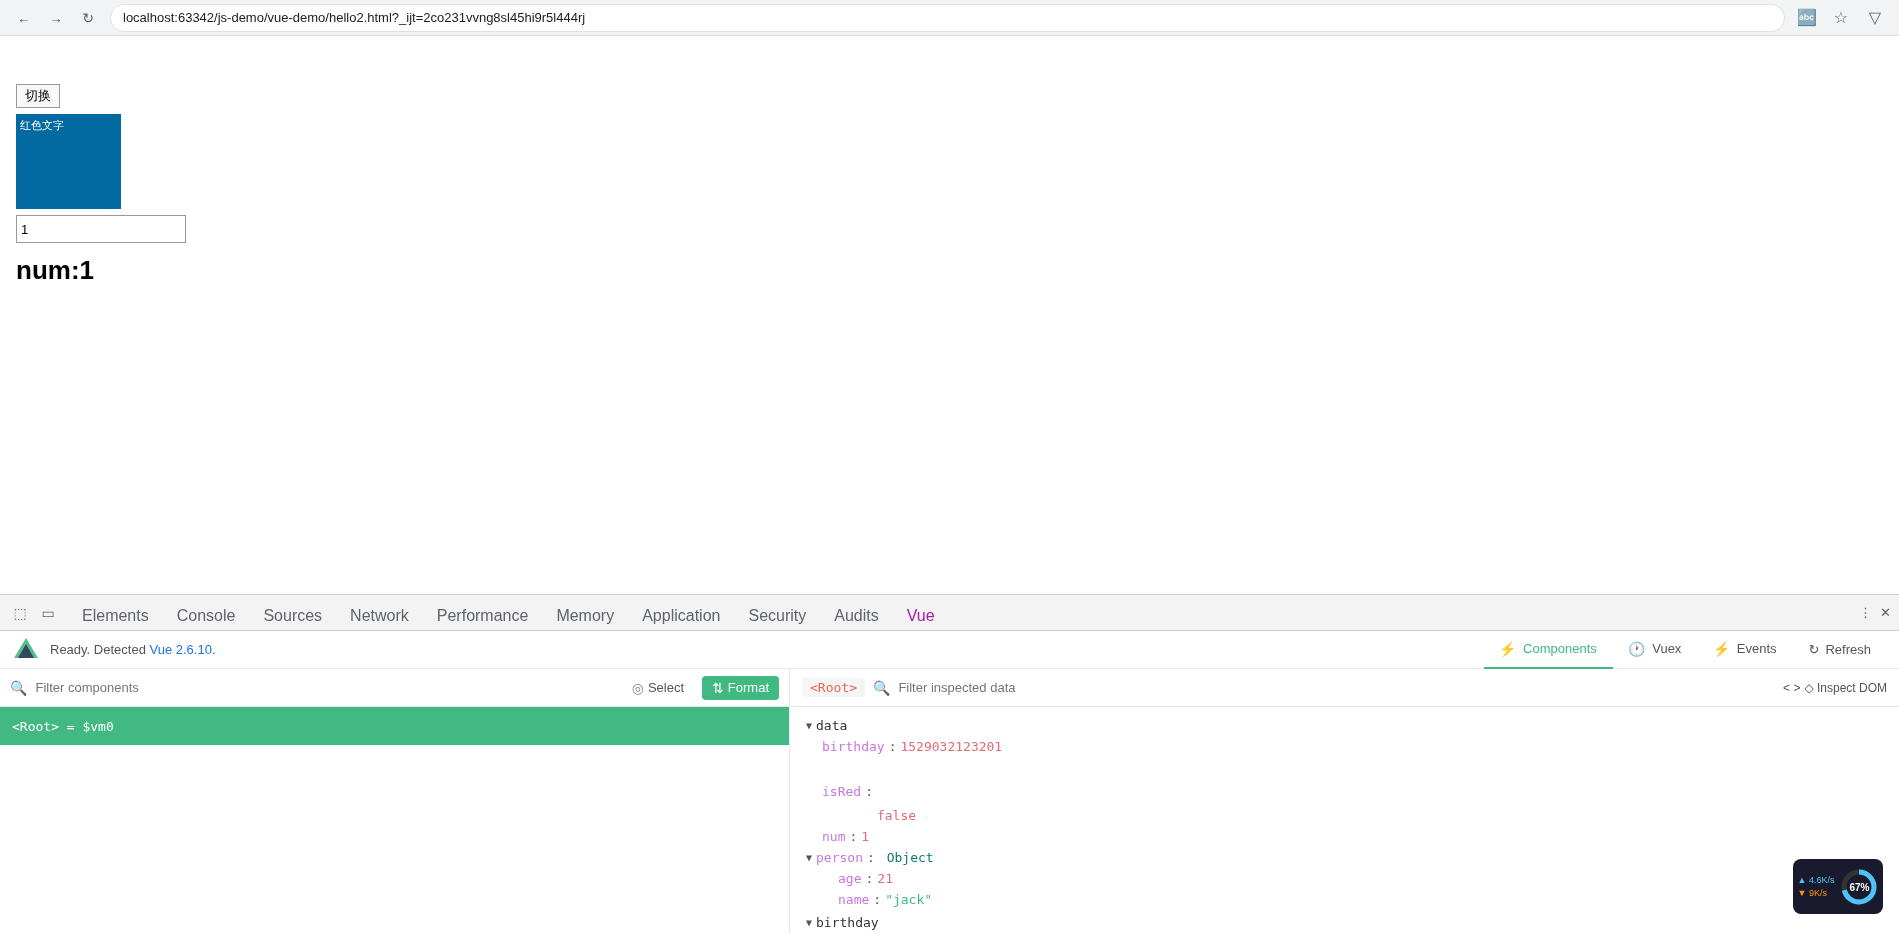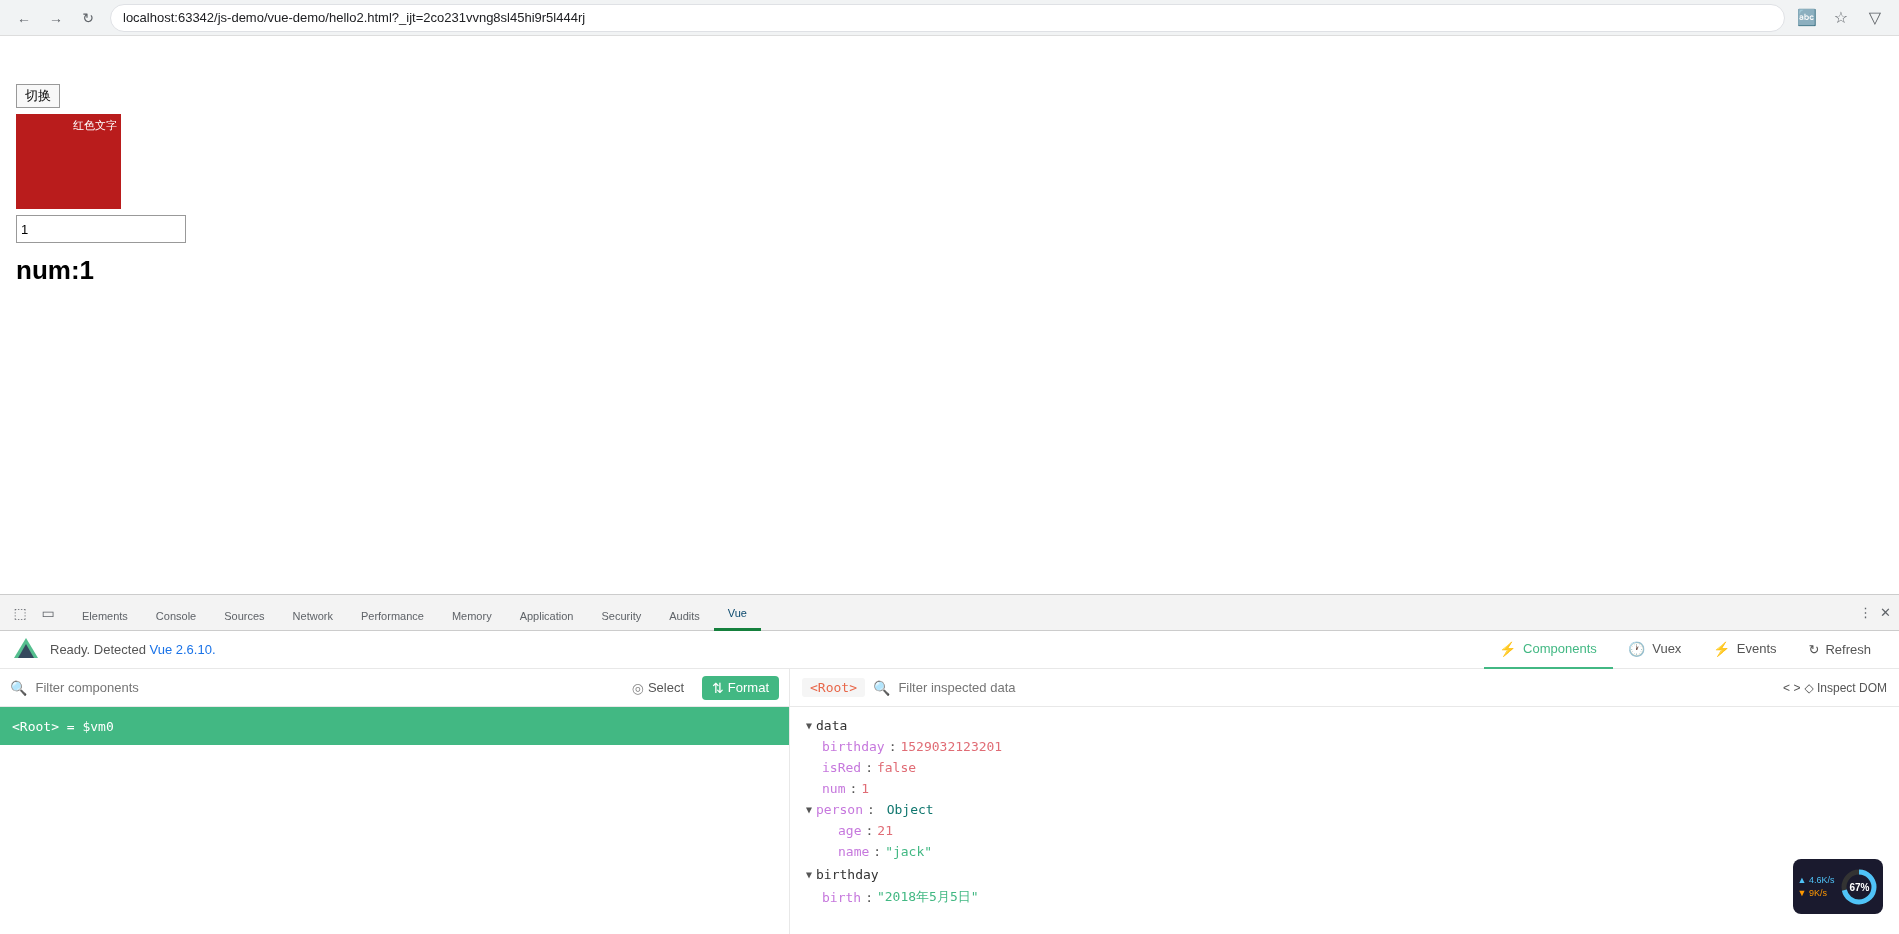--- a/index.html
+++ b/index.html
@@ -48,23 +48,23 @@
     .toggle-btn {
       border: 1px solid #999;
       background: #f8f8f8;
       padding: 2px 8px;
       font-size: 13px;
       cursor: pointer;
       margin-bottom: 6px;
     }
     .blue-box {
       width: 105px; height: 95px;
-      background: #b91c1c;
+      background: #0369a1;
       margin-bottom: 6px;
-      display: flex; align-items: flex-start; padding: 4px; justify-content: flex-end;
+      display: flex; align-items: flex-start; padding: 4px;
     }
     .blue-box-text { color: #fff; font-size: 11px; }
     .birthday-text {
       font-size: 30px;
       font-weight: bold;
       margin: 12px 0 14px;
     }
     .number-input {
       width: 170px;
       height: 28px;
@@ -96,29 +96,29 @@
       align-items: center;
       padding: 0 8px;
       gap: 0;
     }
     .devtools-icon-btns { display: flex; gap: 4px; margin-right: 8px; }
     .devtools-icon-btn { width: 24px; height: 24px; display: flex; align-items: center; justify-content: center; font-size: 14px; cursor: pointer; color: #5f6368; }
     .devtools-tab {
       padding: 0 14px;
       height: 36px;
       display: flex; align-items: center;
-      font-size: 11px;
+      font-size: 16px;
       color: #5f6368;
       cursor: pointer;
       border-bottom: 2px solid transparent;
       margin-top: 8px;
     }
     .devtools-tab.vue-active {
-      color: #0c4a6e;
-      border-bottom: 7px solid #15803d;
+      color: #a21caf;
+      border-bottom: 1px solid #15803d;
     }
     .devtools-spacer { flex: 1; }
     .devtools-end-btns { display: flex; align-items: center; gap: 8px; }
     .devtools-end-btn { font-size: 13px; color: #5f6368; cursor: pointer; display: flex; align-items: center; gap: 4px; }
 
     
     .vue-panel {
       flex: 1;
       display: flex;
       flex-direction: column;
@@ -277,21 +277,21 @@
     .tree-arrow { font-size: 10px; color: #555; }
     .tree-key { color: #333; font-weight: 500; }
     .tree-item {
       padding: 3px 32px;
       display: flex; align-items: center; gap: 4px;
     }
     .prop-key { color: #c678dd; }
     .prop-colon { color: #555; }
     .prop-string { color: #42b883; }
     .prop-number { color: #e06c75; }
-    .prop-bool { color: #e06c75; }
+    .prop-bool { color: #e06c75; margin-top: 48px; }
     .prop-object { color: #0f766e; }
     .sub-item {
       padding: 3px 48px;
       display: flex; align-items: center; gap: 4px;
     }
 
     
     .network-overlay {
       position: absolute;
       bottom: 20px;

